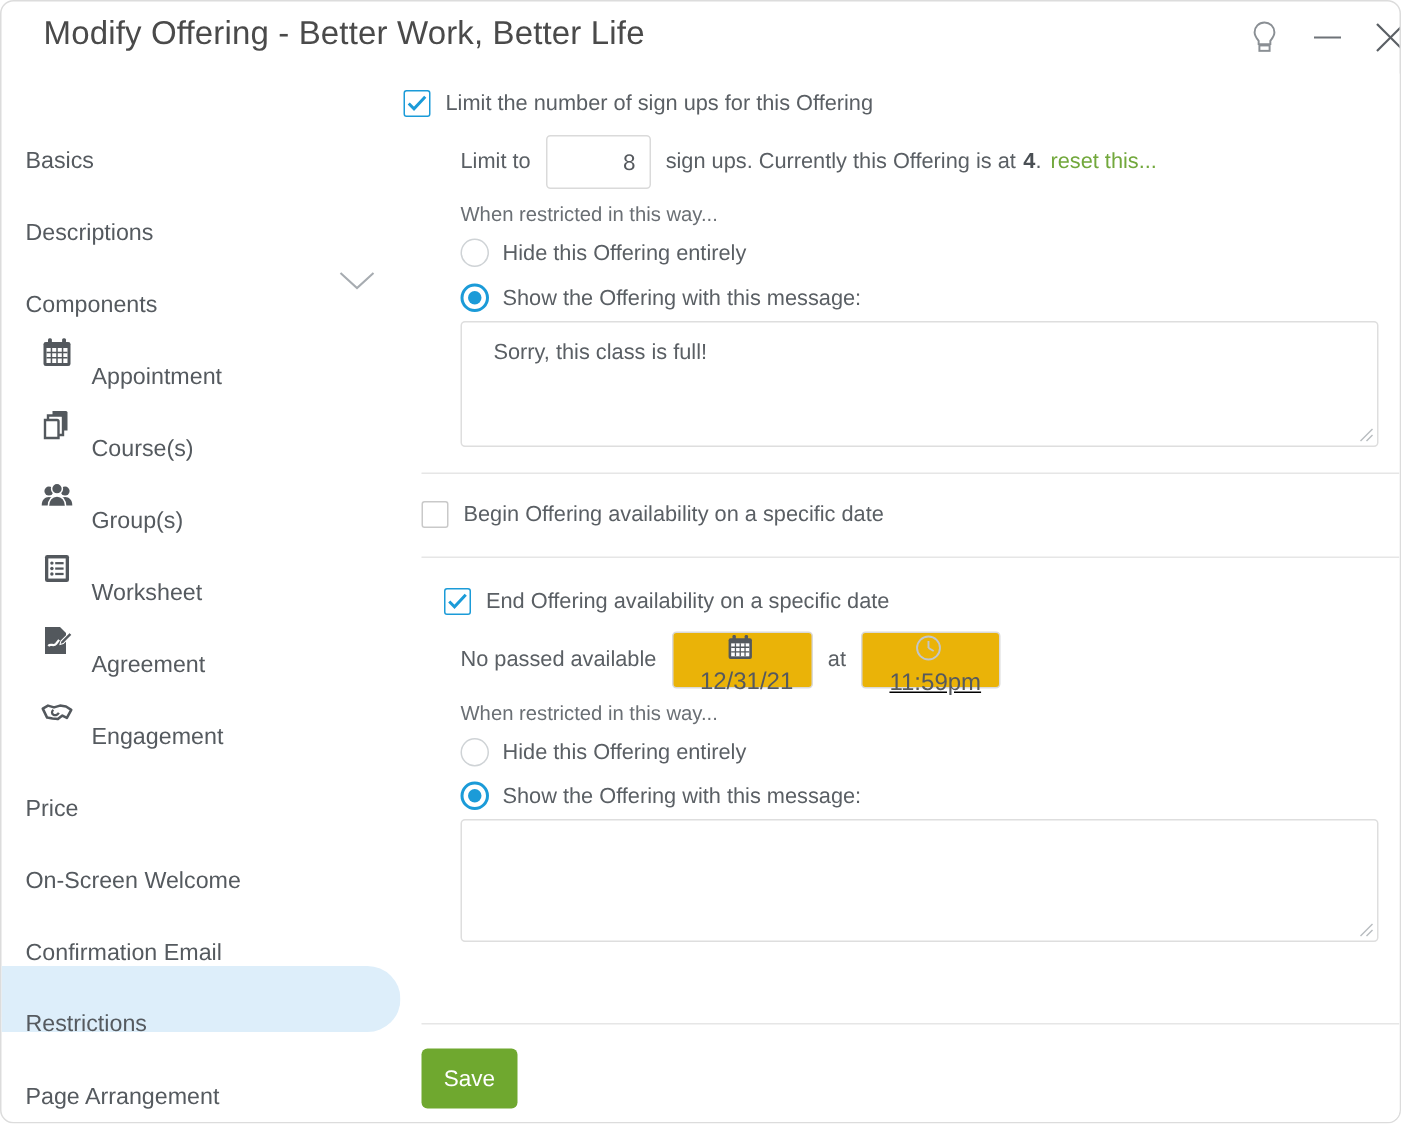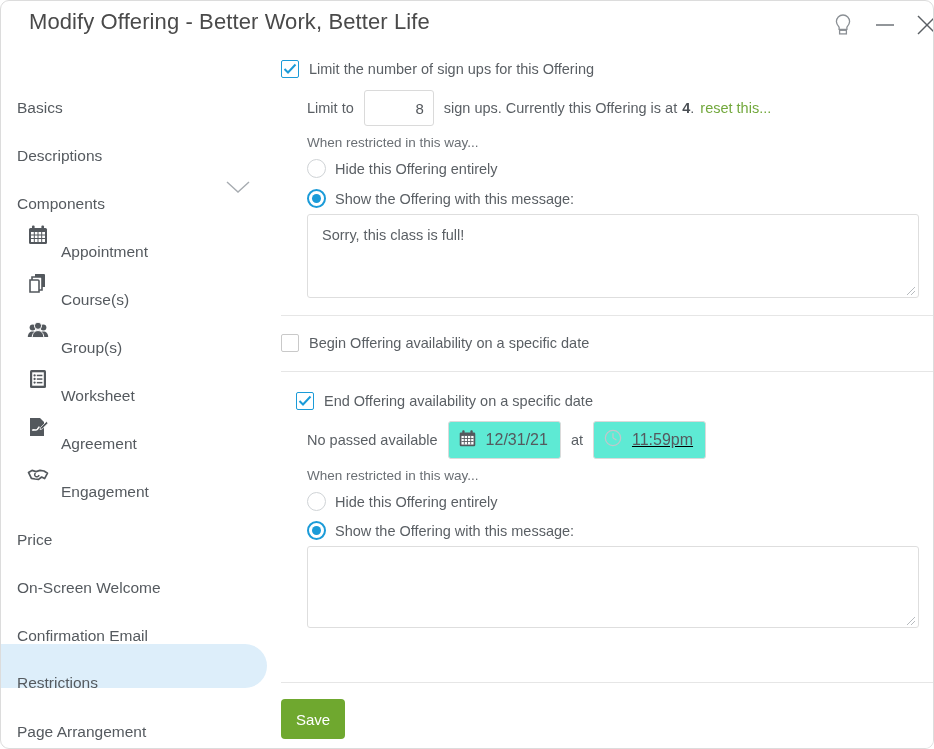--- a/index.html
+++ b/index.html
@@ -137,33 +137,34 @@
     display: flex; align-items: center; justify-content: flex-end;
     padding-right: 9px;
     font-size: 15px; color: #55595e;
     cursor: text;
   }
 
   
   .dt-input {
     height: 38px;
     border: 1px solid #dadada; border-radius: 3px;
-    background: #5eead4;
+    background: #eab308;
     display: flex; align-items: center;
     padding: 0 12px 0 9px;
     cursor: text;
+    flex-direction: column;
   }
   .dt-val { font-size: 16px; color: #55595e; margin-left: 9px; white-space: nowrap; }
 
   
   .ta {
     position: absolute;
     border: 1px solid #dedede; border-radius: 3px;
     background: #fff;
-    padding: 12px 14px;
+    padding: 12px 21px;
     font-size: 14.5px; color: #5a5f64;
     overflow: hidden;
     cursor: text;
   }
   .ta-grip {
     position: absolute; right: 2px; bottom: 2px;
     width: 12px; height: 12px;
   }
 
   
@@ -324,21 +325,21 @@
       <span class="nav-label">Restrictions</span>
     </div>
 
     <div class="nav-item nav-top" style="top:644px">
       <span class="nav-label">Page Arrangement</span>
     </div>
   </div>
 
   <div id="content">
 
-    <div class="row" style="left:14px; top:11px;">
+    <div class="row" style="left:2px; top:11px;">
       <span class="cb on">
         <svg width="14" height="12" viewBox="0 0 14 12">
           <polyline points="1.5,6 5,9.5 12.5,1.5" fill="none" stroke="#1b9bd8" stroke-width="2"></polyline>
         </svg>
       </span>
       <span class="cb-label">Limit the number of sign ups for this Offering</span>
     </div>
 
     <div class="row" style="left:40px; top:41px;">
       <span class="plain">Limit to</span>

